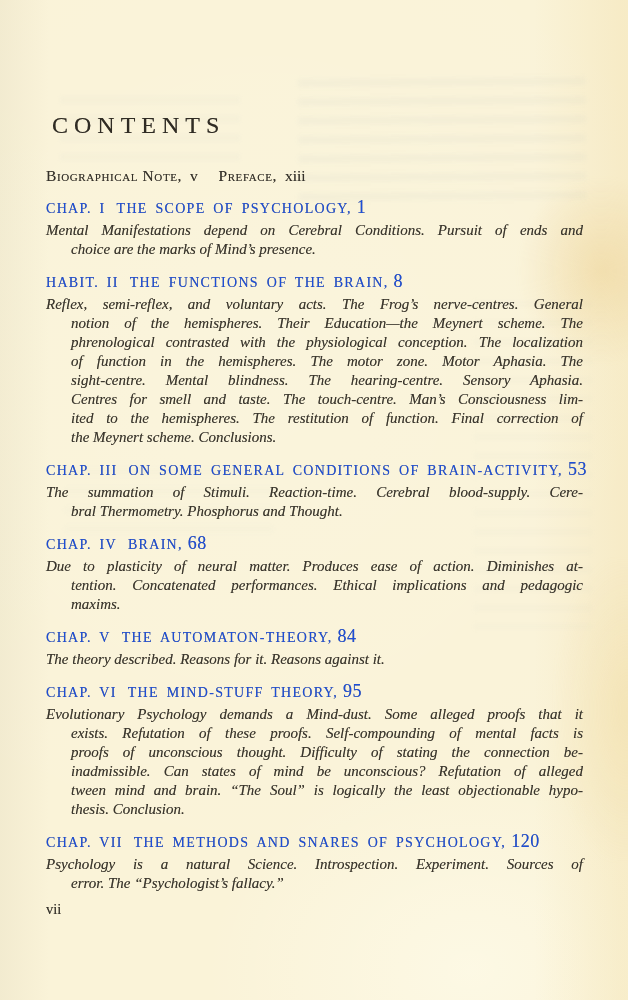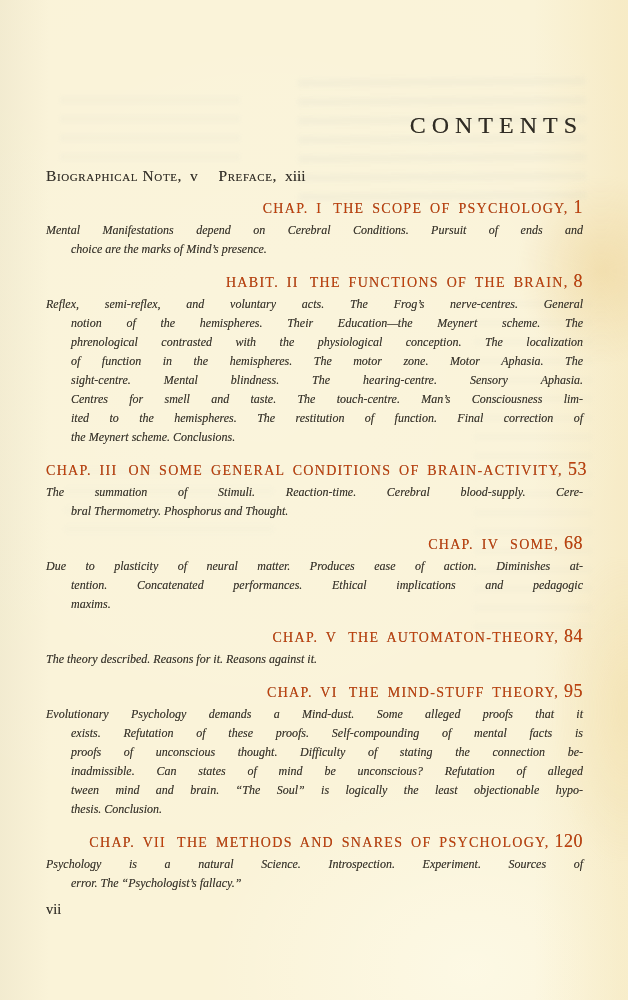--- a/index.html
+++ b/index.html
@@ -44,55 +44,55 @@
   
   .content {
     position: absolute;
     left: 46px;
     top: 0;
     width: 537px;
     text-shadow: 0 0 0.5px rgba(57,53,44,0.55);
   }
   .title {
     margin: 112px 0 0 0;
-    text-align: right;
+    text-align: left;
     font-size: 24px;
     font-weight: normal;
     letter-spacing: 6px;
     text-indent: 6px;
     color: #302c24;
   }
   .frontmatter {
     margin-top: 28px;
     font-size: 15.5px;
     color: #35312a;
   }
   .sc { font-variant: small-caps; letter-spacing: 0.6px; }
   .fm-page { margin-left: 4px; }
   .fm-gap { display: inline-block; width: 13px; }
 
   .chapter { margin-top: 12px; }
   .chap-heading {
-    text-align: right;
+    text-align: left;
     font-size: 14px;
     letter-spacing: 1.3px;
     word-spacing: 3px;
-    color: #c2410c;
+    color: #1d4ed8;
     white-space: nowrap;
   }
   .chap-label { margin-right: 11px; }
   .chap-page {
     font-size: 18px;
     letter-spacing: 0.5px;
     margin-left: 5px;
   }
   .chap-desc {
     margin-top: 3px;
     font-style: italic;
-    font-size: 12px;
+    font-size: 15px;
     line-height: 19px;
     color: #3a362d;
   }
   .pline { text-align: justify; text-align-last: justify; }
   .pline.cont { padding-left: 25px; }
   .pline.last { text-align-last: left; }
 
   .folio {
     text-align: left;
     margin-top: 8px;
@@ -156,21 +156,21 @@
       <span class="chap-label">CHAP. III</span><span class="chap-title">ON SOME GENERAL CONDITIONS OF BRAIN-ACTIVITY,</span><span class="chap-page">53</span>
     </div>
     <div class="chap-desc">
             <div class="pline">The summation of Stimuli.  Reaction-time.  Cerebral blood-supply.  Cere-</div>
             <div class="pline cont last">bral Thermometry.  Phosphorus and Thought.</div>
           </div>
   </section>
 
   <section class="chapter">
     <div class="chap-heading">
-      <span class="chap-label">CHAP. IV</span><span class="chap-title">SOME,</span><span class="chap-page">68</span>
+      <span class="chap-label">CHAP. IV</span><span class="chap-title">BRAIN,</span><span class="chap-page">68</span>
     </div>
     <div class="chap-desc">
             <div class="pline">Due to plasticity of neural matter.  Produces ease of action.  Diminishes at-</div>
             <div class="pline cont">tention.  Concatenated performances.  Ethical implications and pedagogic</div>
             <div class="pline cont last">maxims.</div>
           </div>
   </section>
 
   <section class="chapter">
     <div class="chap-heading">

